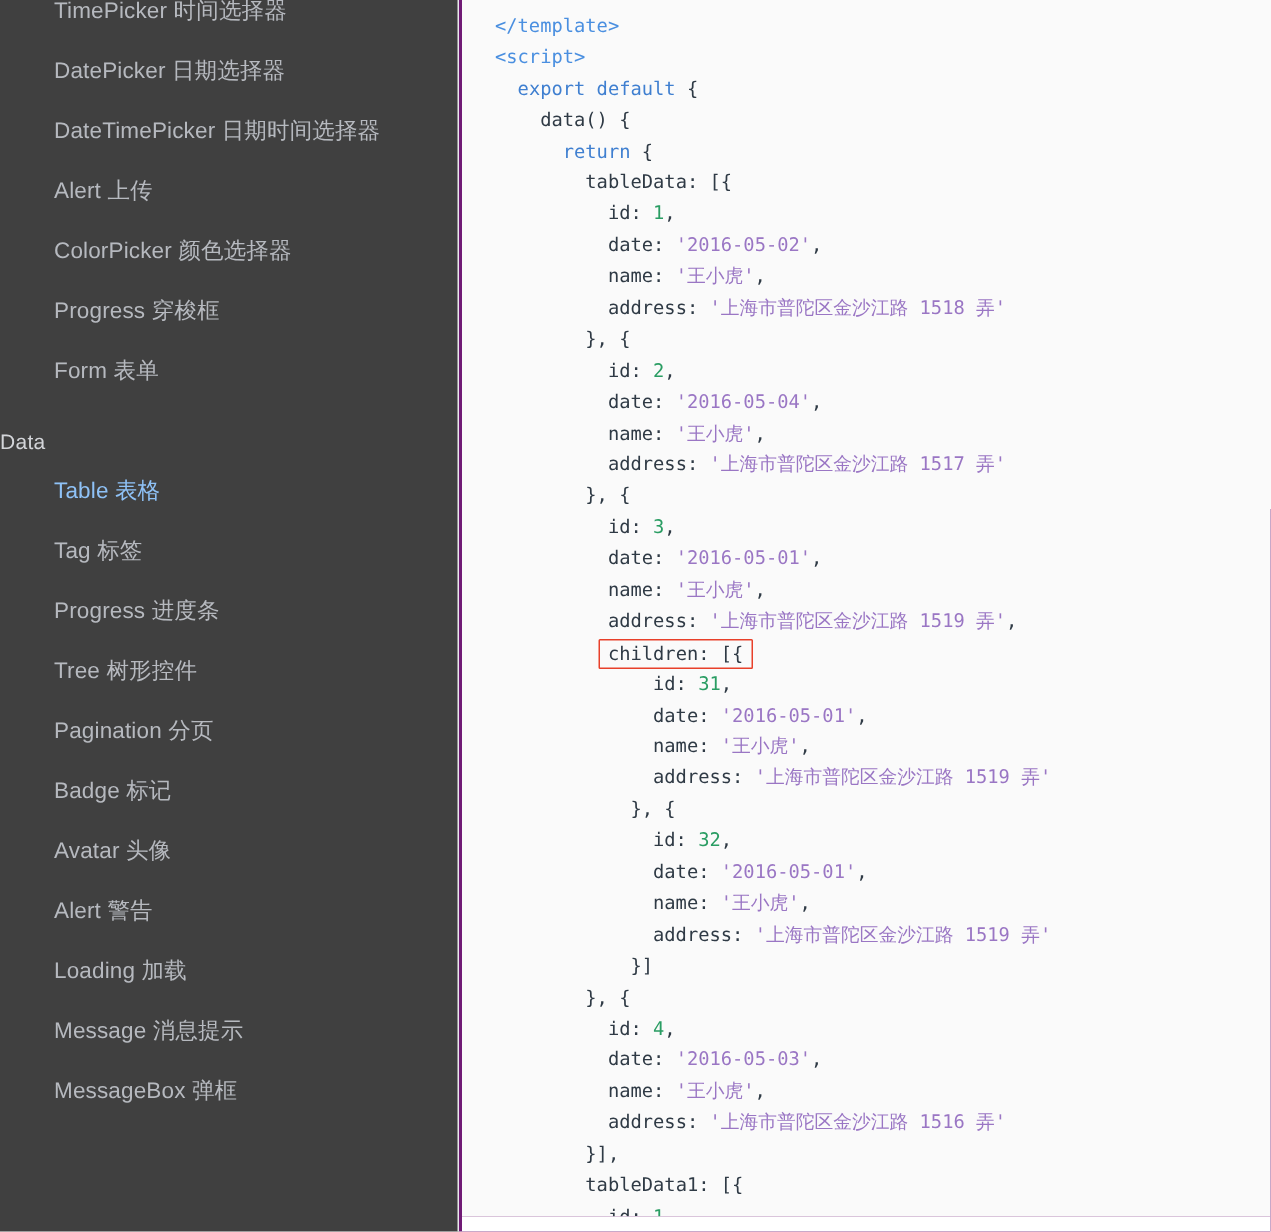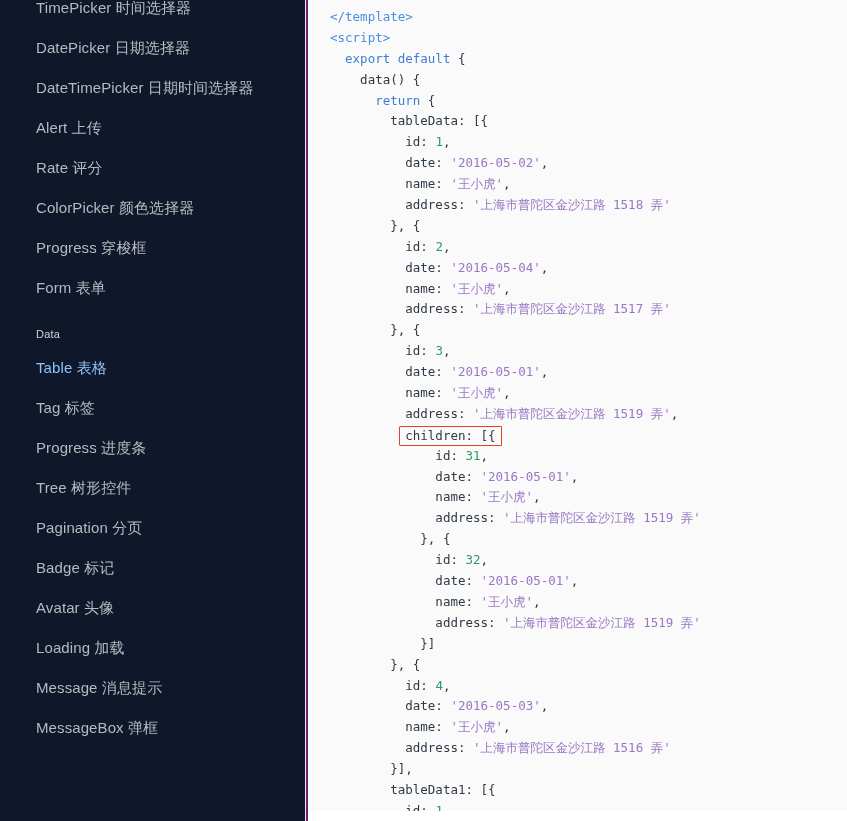--- a/index.html
+++ b/index.html
@@ -21,21 +21,21 @@
     display: flex;
     background: #ffffff;
   }
 
   
   #sidebar {
     position: relative;
     width: 306px;
     flex: 0 0 306px;
     height: 821px;
-    background: #0f172a;
+    background: #404040;
     border-right: 1px solid #e9eaec;
     box-sizing: border-box;
     overflow: hidden;
   }
   .nav-list {
     position: absolute;
     top: -12px;
     left: 0;
     width: 306px;
     padding: 0;
@@ -53,22 +53,21 @@
     letter-spacing: .1px;
     cursor: pointer;
   }
   .nav-item.active {
     color: #8fc2f7;
   }
   .nav-group {
     display: block;
     height: 40px;
     line-height: 52px;
-    padding-left: 36px;
-    font-size: 11px;
+    font-size: 14px;
     color: #d3d5d9;
     white-space: nowrap;
     letter-spacing: .2px;
   }
 
   
   #code-pane {
     position: relative;
     flex: 1 1 auto;
     height: 821px;
@@ -127,32 +126,32 @@
 <body>
 
 <div id="app">
 
   <nav id="sidebar">
     <ul class="nav-list" id="nav-list">
         <li class="nav-item">TimePicker 时间选择器</li>
         <li class="nav-item">DatePicker 日期选择器</li>
         <li class="nav-item">DateTimePicker 日期时间选择器</li>
         <li class="nav-item">Alert 上传</li>
-        <li class="nav-item">Rate 评分</li>
         <li class="nav-item">ColorPicker 颜色选择器</li>
         <li class="nav-item">Progress 穿梭框</li>
         <li class="nav-item">Form 表单</li>
         <li class="nav-group">Data</li>
         <li class="nav-item active">Table 表格</li>
         <li class="nav-item">Tag 标签</li>
         <li class="nav-item">Progress 进度条</li>
         <li class="nav-item">Tree 树形控件</li>
         <li class="nav-item">Pagination 分页</li>
         <li class="nav-item">Badge 标记</li>
         <li class="nav-item">Avatar 头像</li>
+        <li class="nav-item">Alert 警告</li>
         <li class="nav-item">Loading 加载</li>
         <li class="nav-item">Message 消息提示</li>
         <li class="nav-item">MessageBox 弹框</li>
       </ul>
   </nav>
 
   <section id="code-pane">
     <div id="code-block">
       <pre class="code" id="code-pre"><span class="ln"><span class="tk-tag">&lt;/template&gt;</span></span><span class="ln"><span class="tk-tag">&lt;script&gt;</span></span><span class="ln">  <span class="tk-kw">export default</span><span class="tk-plain"> {</span></span><span class="ln">    <span class="tk-plain">data() {</span></span><span class="ln">      <span class="tk-kw">return</span><span class="tk-plain"> {</span></span><span class="ln">        <span class="tk-plain">tableData: [{</span></span><span class="ln">          <span class="tk-plain">id: </span><span class="tk-num">1</span><span class="tk-plain">,</span></span><span class="ln">          <span class="tk-plain">date: </span><span class="tk-str">'2016-05-02'</span><span class="tk-plain">,</span></span><span class="ln">          <span class="tk-plain">name: </span><span class="tk-str">'王小虎'</span><span class="tk-plain">,</span></span><span class="ln">          <span class="tk-plain">address: </span><span class="tk-str">'上海市普陀区金沙江路 1518 弄'</span></span><span class="ln">        <span class="tk-plain">}, {</span></span><span class="ln">          <span class="tk-plain">id: </span><span class="tk-num">2</span><span class="tk-plain">,</span></span><span class="ln">          <span class="tk-plain">date: </span><span class="tk-str">'2016-05-04'</span><span class="tk-plain">,</span></span><span class="ln">          <span class="tk-plain">name: </span><span class="tk-str">'王小虎'</span><span class="tk-plain">,</span></span><span class="ln">          <span class="tk-plain">address: </span><span class="tk-str">'上海市普陀区金沙江路 1517 弄'</span></span><span class="ln">        <span class="tk-plain">}, {</span></span><span class="ln">          <span class="tk-plain">id: </span><span class="tk-num">3</span><span class="tk-plain">,</span></span><span class="ln">          <span class="tk-plain">date: </span><span class="tk-str">'2016-05-01'</span><span class="tk-plain">,</span></span><span class="ln">          <span class="tk-plain">name: </span><span class="tk-str">'王小虎'</span><span class="tk-plain">,</span></span><span class="ln">          <span class="tk-plain">address: </span><span class="tk-str">'上海市普陀区金沙江路 1519 弄'</span><span class="tk-plain">,</span></span><span class="ln">          <span class="hl-box"><span class="tk-plain">children: [{</span></span></span><span class="ln">              <span class="tk-plain">id: </span><span class="tk-num">31</span><span class="tk-plain">,</span></span><span class="ln">              <span class="tk-plain">date: </span><span class="tk-str">'2016-05-01'</span><span class="tk-plain">,</span></span><span class="ln">              <span class="tk-plain">name: </span><span class="tk-str">'王小虎'</span><span class="tk-plain">,</span></span><span class="ln">              <span class="tk-plain">address: </span><span class="tk-str">'上海市普陀区金沙江路 1519 弄'</span></span><span class="ln">            <span class="tk-plain">}, {</span></span><span class="ln">              <span class="tk-plain">id: </span><span class="tk-num">32</span><span class="tk-plain">,</span></span><span class="ln">              <span class="tk-plain">date: </span><span class="tk-str">'2016-05-01'</span><span class="tk-plain">,</span></span><span class="ln">              <span class="tk-plain">name: </span><span class="tk-str">'王小虎'</span><span class="tk-plain">,</span></span><span class="ln">              <span class="tk-plain">address: </span><span class="tk-str">'上海市普陀区金沙江路 1519 弄'</span></span><span class="ln">            <span class="tk-plain">}]</span></span><span class="ln">        <span class="tk-plain">}, {</span></span><span class="ln">          <span class="tk-plain">id: </span><span class="tk-num">4</span><span class="tk-plain">,</span></span><span class="ln">          <span class="tk-plain">date: </span><span class="tk-str">'2016-05-03'</span><span class="tk-plain">,</span></span><span class="ln">          <span class="tk-plain">name: </span><span class="tk-str">'王小虎'</span><span class="tk-plain">,</span></span><span class="ln">          <span class="tk-plain">address: </span><span class="tk-str">'上海市普陀区金沙江路 1516 弄'</span></span><span class="ln">        <span class="tk-plain">}],</span></span><span class="ln">        <span class="tk-plain">tableData1: [{</span></span><span class="ln">          <span class="tk-plain">id: </span><span class="tk-num">1</span><span class="tk-plain">,</span></span></pre>
     </div>

